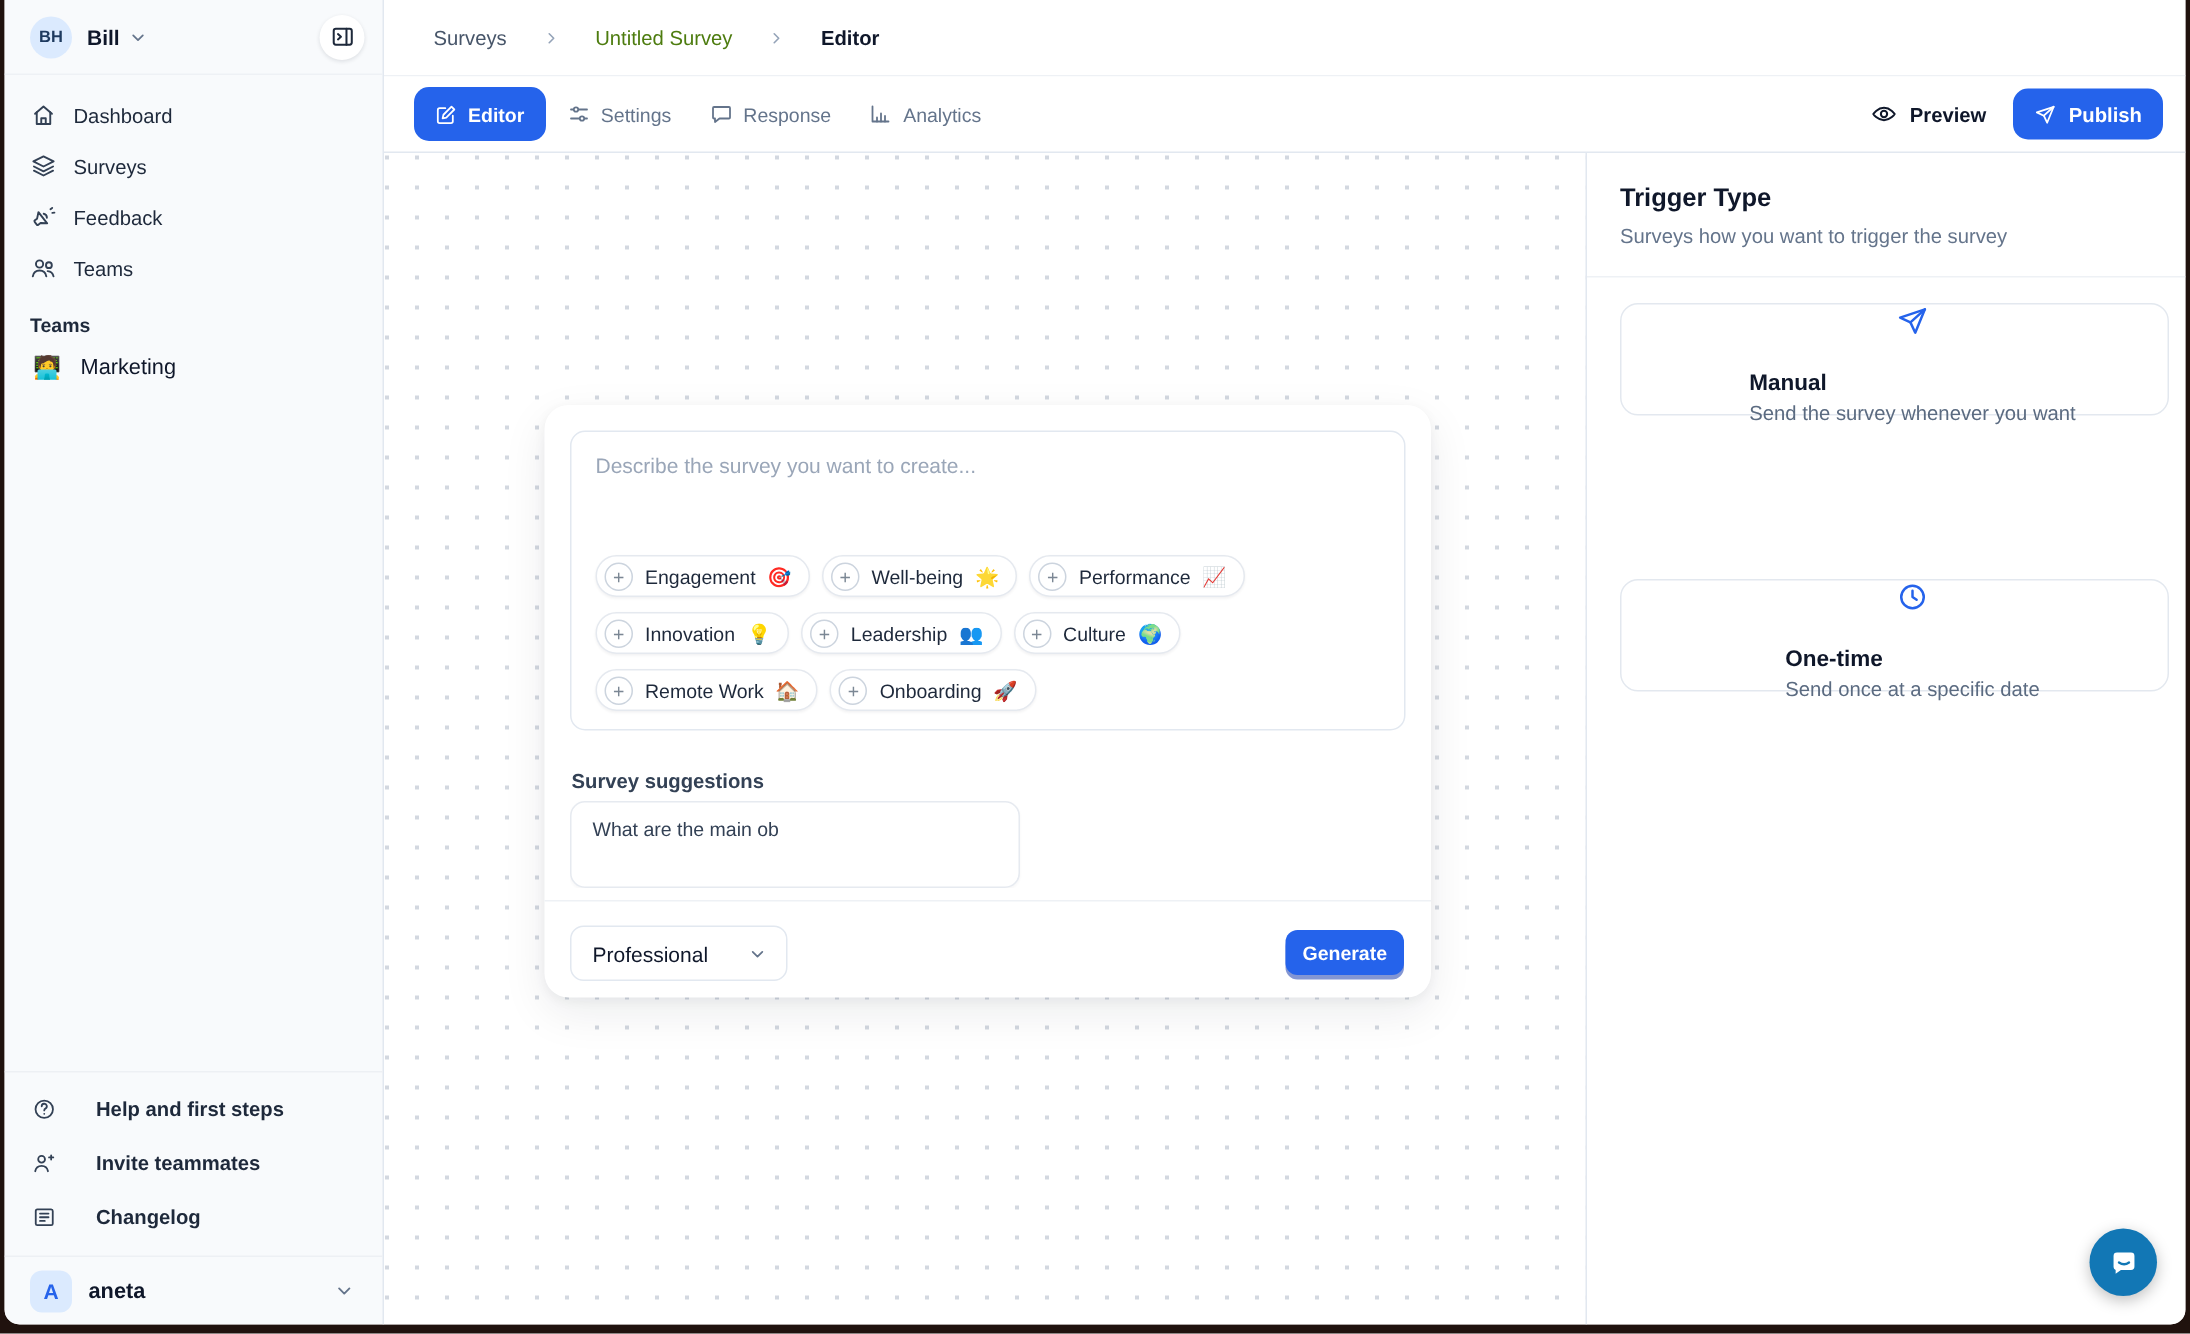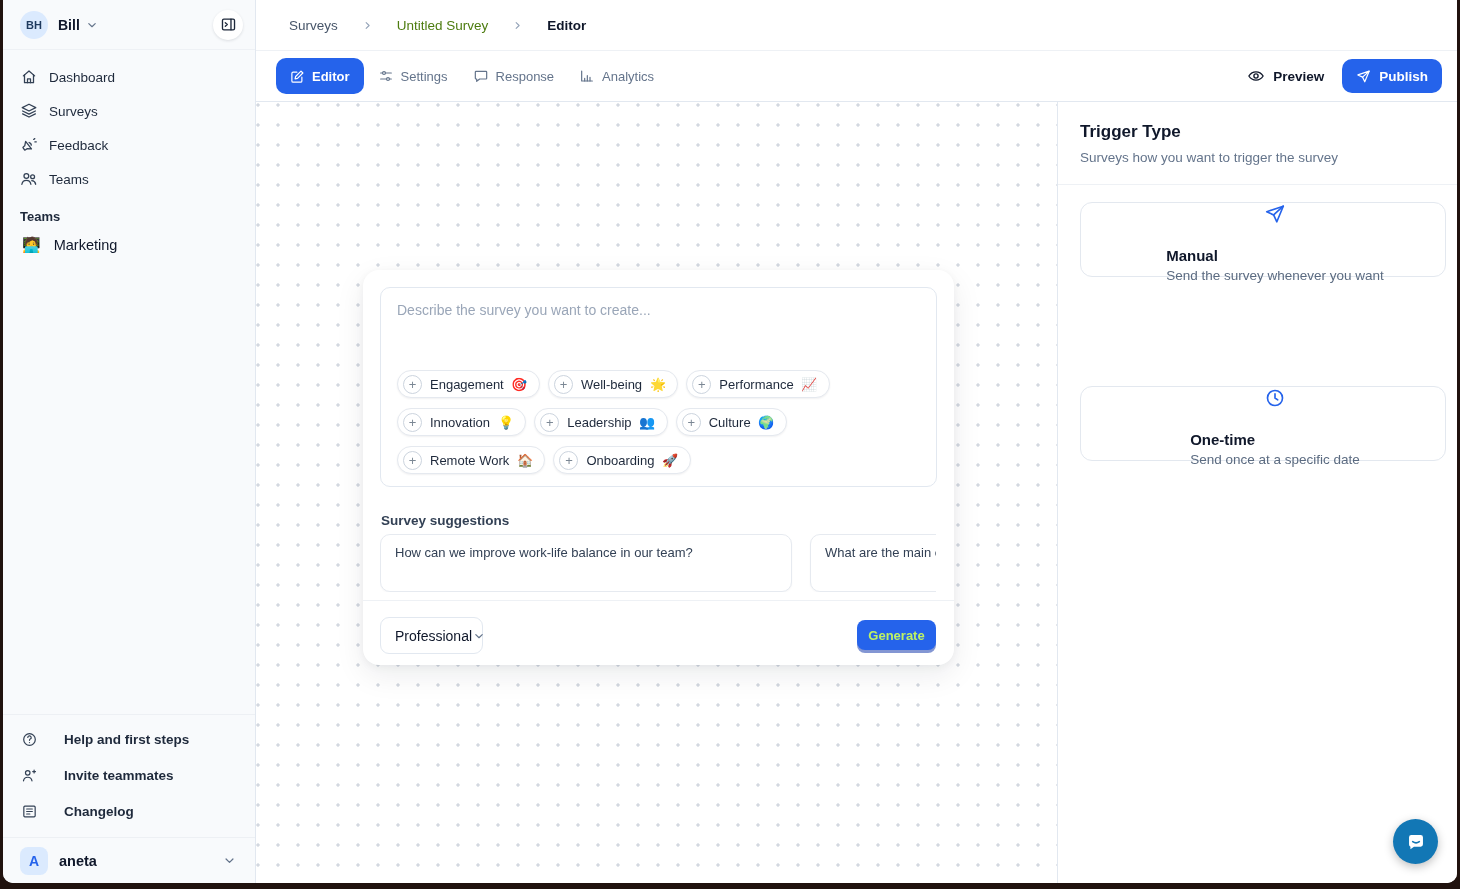--- a/index.html
+++ b/index.html
@@ -58,24 +58,24 @@
     box-shadow:0 1px 2px rgba(15,23,42,.06); font-size:13px; color:#1e293b; cursor:pointer; white-space:nowrap; }
   .chip .plus { width:19px; height:19px; border-radius:50%; border:1px solid #ccd4de; color:#7b8794; display:flex; align-items:center; justify-content:center; font-size:13px; line-height:1; background:#fff; }
   .chip .emoji { font-size:13px; }
 
   .sug-title { position:absolute; left:18px; top:243px; font-size:13.5px; font-weight:700; color:#334155; }
   .sug-row { position:absolute; left:17px; top:264px; width:556px; height:58px; display:flex; gap:18px; overflow:hidden; }
   .sug-card { flex:none; border:1px solid #e6eaf0; border-radius:10px; background:#fff; padding:10px 14px; font-size:13px; color:#334155; box-shadow:0 1px 2px rgba(15,23,42,.04); cursor:pointer; }
   .sug-card.c1 { width:412px; }
   .sug-card.c2 { width:300px; }
   .gen-divider { position:absolute; left:0; right:0; top:330px; border-top:1px solid #eef1f5; }
-  .tone-select { position:absolute; left:17px; top:347px; width:103px; height:37px; border:1px solid #e2e8f0; border-radius:9px; background:#fff;
+  .tone-select { position:absolute; left:17px; top:347px; width:145px; height:37px; border:1px solid #e2e8f0; border-radius:9px; background:#fff;
     display:flex; align-items:center; padding:0 12px 0 14px; font-size:14px; color:#0f172a; cursor:pointer; }
   .tone-select .chev { margin-left:auto; color:#64748b; }
-  .generate-btn { position:absolute; left:494px; top:350px; width:79px; height:30px; background:#2563eb; border-radius:8px; color:#bef264; font-size:13px; font-weight:600;
+  .generate-btn { position:absolute; left:494px; top:350px; width:79px; height:30px; background:#2563eb; border-radius:8px; color:#ffffff; font-size:13px; font-weight:600;
     display:flex; align-items:center; justify-content:center; cursor:pointer; box-shadow:0 3px 0 rgba(30,64,175,.55); }
 
   
   .rpanel { position:absolute; left:1054px; right:0; top:102px; bottom:0; background:#fff; border-left:1px solid #e2e8f0; }
   .rp-head { padding:20px 22px 0; height:83px; border-bottom:1px solid #eef1f5; }
   .rp-title { font-size:17px; font-weight:700; color:#0f172a; }
   .rp-sub { margin-top:8px; font-size:13.5px; color:#64748b; }
   .trigger-card { position:absolute; left:22px; width:366px; height:75px; border:1px solid #e3e8ef; border-radius:12px; background:#fff;
     display:flex; align-items:center; padding-left:24px; gap:22px; cursor:pointer;flex-direction:column; }
   .tc-0 { top:100px; } .tc-1 { top:192px; } .tc-2 { top:284px; }
@@ -336,21 +336,20 @@
           <div class="chip">
             <span class="plus">+</span>
             <span>Onboarding</span>
             <span class="emoji">🚀</span>
           </div>
         </div>
       </div>
 
       <div class="sug-title">Survey suggestions</div>
       <div class="sug-row">
-        <div class="sug-card c1">How can we improve work-life balance in our team?</div>
         <div class="sug-card c2">What are the main ob</div>
       </div>
 
       <div class="gen-divider"></div>
 
       <div class="tone-select">
         <span>Professional</span>
         <span class="chev ic">
           <svg width="14" height="14" viewBox="0 0 24 24" fill="none" stroke="currentColor" stroke-width="2" stroke-linecap="round" stroke-linejoin="round">
               <path d="M6.5 9.5L12 15l5.5-5.5"></path>

